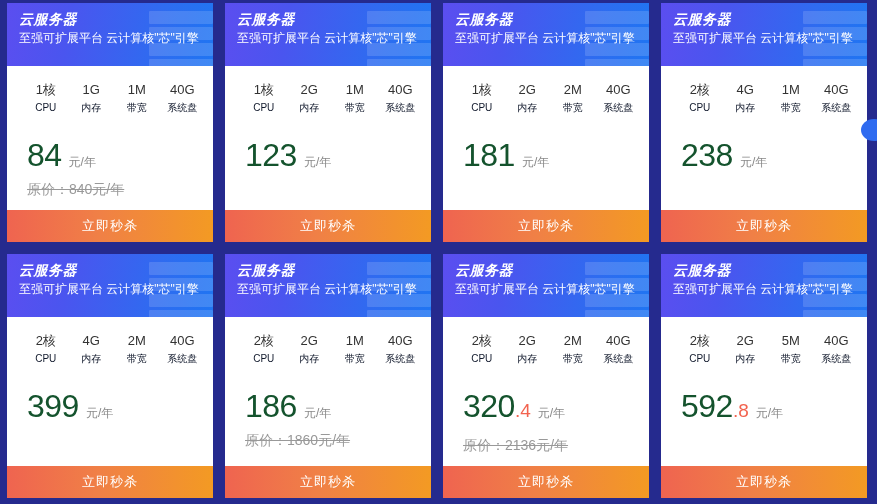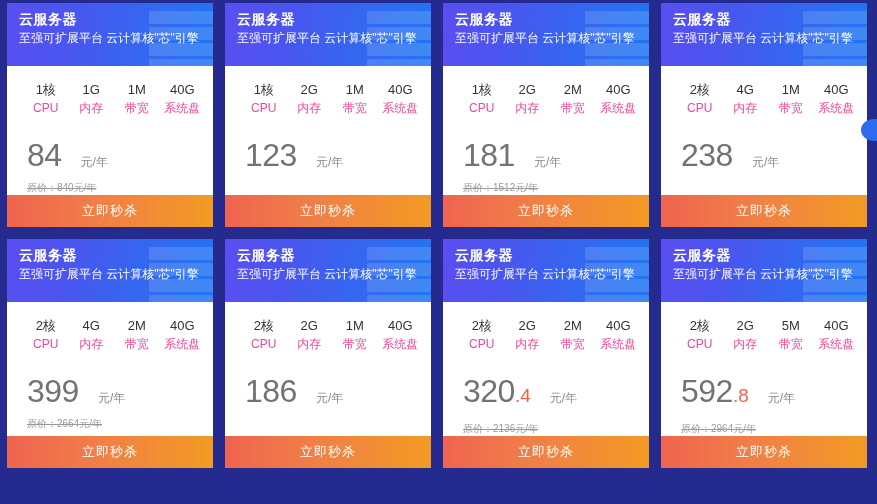--- a/index.html
+++ b/index.html
@@ -48,20 +48,21 @@
     opacity: 0.9;
   }
   .card-title {
     color: #ffffff;
     font-size: 14px;
     font-weight: bold;
     line-height: 17px;
     letter-spacing: 0.5px;
     position: relative;
     z-index: 2;
+    font-style: italic;
   }
   .card-sub {
     color: #ffffff;
     font-size: 12px;
     line-height: 16px;
     margin-top: 2px;
     position: relative;
     z-index: 2;
     white-space: nowrap;
     overflow: visible;
@@ -83,58 +84,58 @@
     padding-left: 8px;
     box-sizing: border-box;
   }
   .spec-val {
     font-size: 13px;
     color: #333333;
     line-height: 19px;
     white-space: nowrap;
   }
   .spec-lbl {
-    font-size: 12px;
-    color: #ec4899;
+    font-size: 10px;
+    color: #0f172a;
     line-height: 18px;
     white-space: nowrap;
   }
   .price-row {
     margin-top: 22px;
     padding-left: 8px;
     display: flex;
     align-items: baseline;
   }
   .price-int {
     font-size: 32px;
-    color: #737373;
+    color: #14532d;
     font-weight: normal;
     line-height: 32px;
     letter-spacing: -0.5px;
   }
   .price-dec {
     font-size: 19px;
     color: #f2634f;
     line-height: 32px;
   }
   .price-unit {
     font-size: 12px;
     color: #888888;
-    margin-left: 19px;
+    margin-left: 7px;
   }
   .orig-price {
     margin-top: 10px;
     padding-left: 8px;
-    font-size: 10px;
+    font-size: 14px;
     color: #999999;
     text-decoration: line-through;
   }
   .buy-btn {
     height: 32px;
-    margin-top: 0;
+    margin-top: 11px;
     background: linear-gradient(90deg, #ef6450 0%, #f08046 45%, #f39a23 100%);
     color: #ffffff;
     font-size: 13px;
     display: flex;
     align-items: center;
     justify-content: center;
     cursor: pointer;
     border: none;
     width: 100%;
     font-family: inherit;
@@ -264,21 +265,20 @@
         <div class="spec">
           <div class="spec-val">40G</div>
           <div class="spec-lbl">系统盘</div>
         </div>
       </div>
       <div class="price-row">
         <span class="price-int">181</span>
         <span class="price-dec"></span>
         <span class="price-unit">元/年</span>
       </div>
-      <div class="orig-price">原价：1512元/年</div>
     </div>
     <button class="buy-btn">立即秒杀</button>
   </div>
 
   <div class="card">
     <div class="card-header">
       <svg class="server-icon" viewBox="0 0 64 58" xmlns="http://www.w3.org/2000/svg">
         <rect x="0" y="2" width="64" height="13" rx="1" fill="#ffffff" opacity="0.16"></rect>
         <rect x="0" y="18" width="64" height="13" rx="1" fill="#ffffff" opacity="0.16"></rect>
         <rect x="0" y="34" width="64" height="13" rx="1" fill="#ffffff" opacity="0.16"></rect>
@@ -343,21 +343,20 @@
         <div class="spec">
           <div class="spec-val">40G</div>
           <div class="spec-lbl">系统盘</div>
         </div>
       </div>
       <div class="price-row">
         <span class="price-int">399</span>
         <span class="price-dec"></span>
         <span class="price-unit">元/年</span>
       </div>
-      <div class="orig-price">原价：2664元/年</div>
     </div>
     <button class="buy-btn">立即秒杀</button>
   </div>
 
   <div class="card">
     <div class="card-header">
       <svg class="server-icon" viewBox="0 0 64 58" xmlns="http://www.w3.org/2000/svg">
         <rect x="0" y="2" width="64" height="13" rx="1" fill="#ffffff" opacity="0.16"></rect>
         <rect x="0" y="18" width="64" height="13" rx="1" fill="#ffffff" opacity="0.16"></rect>
         <rect x="0" y="34" width="64" height="13" rx="1" fill="#ffffff" opacity="0.16"></rect>
@@ -383,20 +382,21 @@
         <div class="spec">
           <div class="spec-val">40G</div>
           <div class="spec-lbl">系统盘</div>
         </div>
       </div>
       <div class="price-row">
         <span class="price-int">186</span>
         <span class="price-dec"></span>
         <span class="price-unit">元/年</span>
       </div>
+      <div class="orig-price">原价：1860元/年</div>
     </div>
     <button class="buy-btn">立即秒杀</button>
   </div>
 
   <div class="card">
     <div class="card-header">
       <svg class="server-icon" viewBox="0 0 64 58" xmlns="http://www.w3.org/2000/svg">
         <rect x="0" y="2" width="64" height="13" rx="1" fill="#ffffff" opacity="0.16"></rect>
         <rect x="0" y="18" width="64" height="13" rx="1" fill="#ffffff" opacity="0.16"></rect>
         <rect x="0" y="34" width="64" height="13" rx="1" fill="#ffffff" opacity="0.16"></rect>
@@ -462,18 +462,17 @@
         <div class="spec">
           <div class="spec-val">40G</div>
           <div class="spec-lbl">系统盘</div>
         </div>
       </div>
       <div class="price-row">
         <span class="price-int">592</span>
         <span class="price-dec">.8</span>
         <span class="price-unit">元/年</span>
       </div>
-      <div class="orig-price">原价：2964元/年</div>
     </div>
     <button class="buy-btn">立即秒杀</button>
   </div>
 </div>
 <button class="carousel-next"></button>
 
 </body></html>

